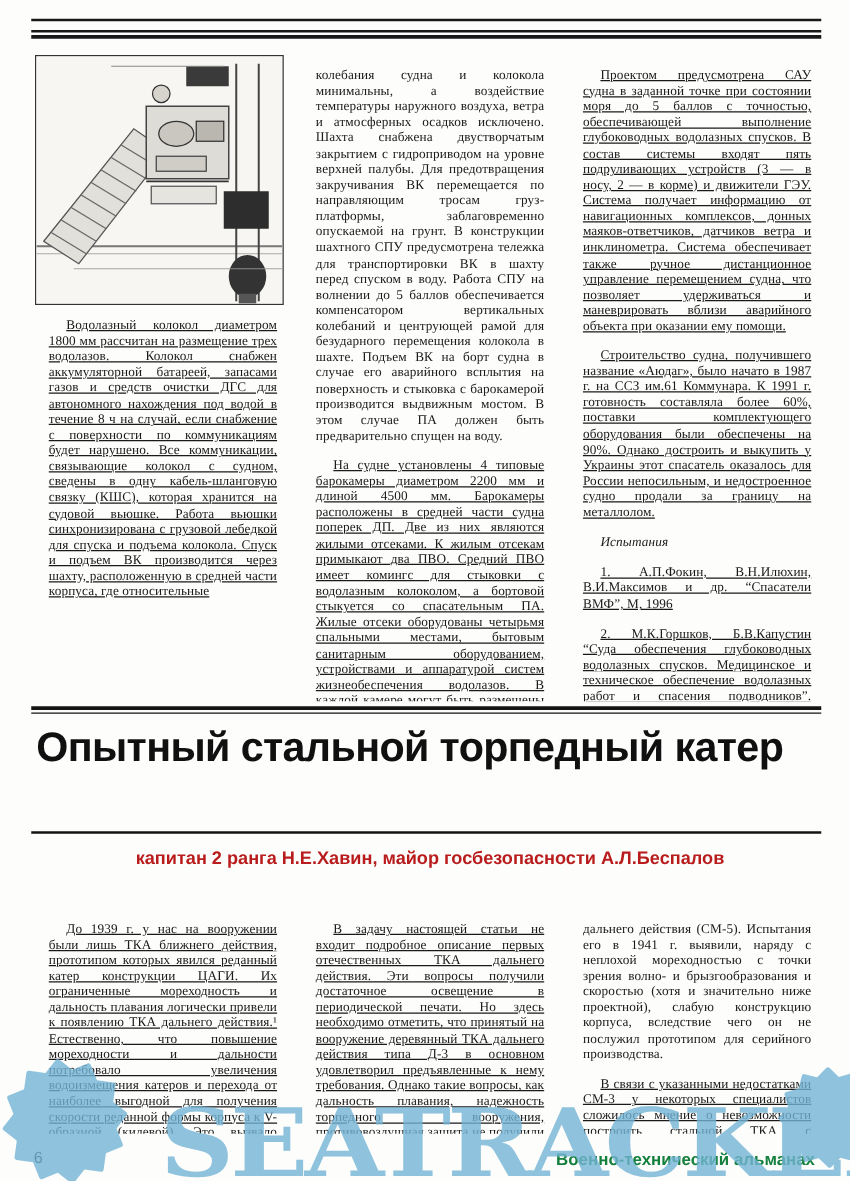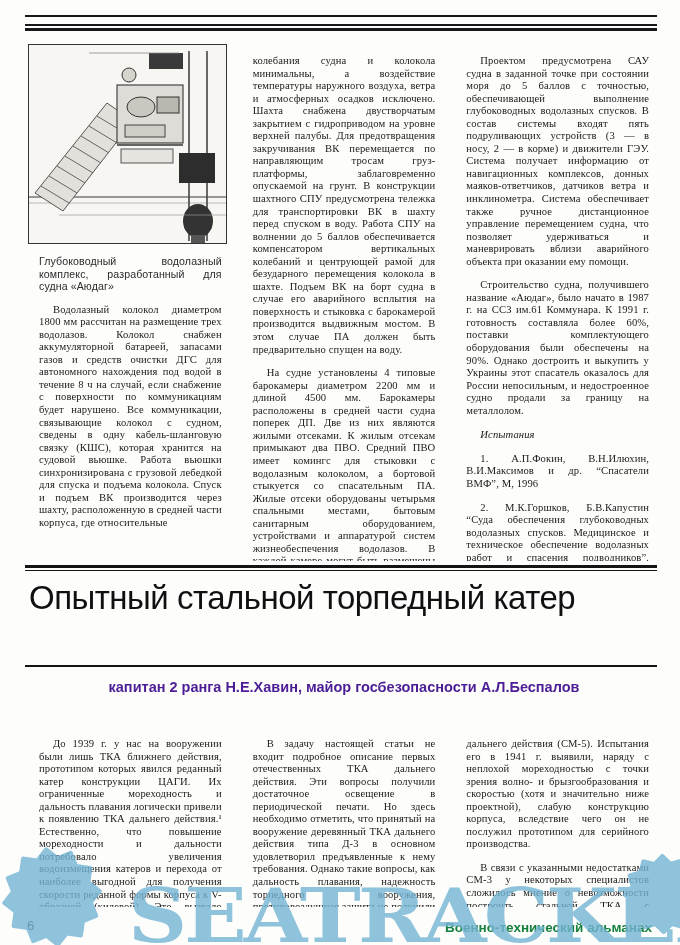--- a/index.html
+++ b/index.html
@@ -17,50 +17,50 @@
   
   .cols { position:absolute; left:28px; width:632px; display:flex; gap:9px; }
   .cols.top-section { top:44px; height:517px; overflow:hidden; }
   .cols.bottom-section { top:727px; height:180px; overflow:hidden; }
   .col { flex:1 1 0; min-width:0; overflow:hidden; }
 
   .body-text p {
     margin:11px; font-size:10.6px; line-height:12.55px;
     text-align:justify; letter-spacing:0.1px;
   }
-  .body-text p.indent { text-indent:14px; }
+  .body-text p.indent { text-indent:14px;text-decoration:underline; }
 
   
   .figure-box {
     width:199px; height:200px; border:1px solid #333; background:#f7f6f3;
     box-sizing:border-box; margin-bottom:5px; overflow:hidden;
   }
   .figure-caption {
     font-family:"Liberation Sans", sans-serif; font-size:9.8px; line-height:12px;
     color:#2b2b2b; margin:0 0 9px 0; text-align:left;
   }
 
   
   .lit-heading { font-style:italic; margin-top:12px !important; text-indent:14px; }
 
   
   .head-rule-thick { position:absolute; top:565px; left:25px; width:632px; height:3px; background:#141414; }
   .head-rule-thin  { position:absolute; top:570px; left:25px; width:632px; height:1px; background:#141414; }
   .headline {
     position:absolute; top:578px; left:29px; width:628px;
-    font-family:"Liberation Sans", sans-serif; font-weight:normal;
+    font-family:"Liberation Sans", sans-serif; font-weight:bold;
     font-size:33px; line-height:40px; letter-spacing:-0.5px; color:#101010;
     margin:0;
   }
   .headline span { display:block; }
   .headline-under-rule { position:absolute; top:665px; left:25px; width:632px; height:2px; background:#141414; }
   .byline {
     position:absolute; top:679px; left:28px; width:632px; text-align:center;
     font-family:"Liberation Sans", sans-serif; font-weight:bold; font-size:14.5px;
-    color:#4c1d95; margin:0;
+    color:#b91c1c; margin:0;
   }
 
   
   .page-number {
     position:absolute; left:27px; bottom:12px;
     font-family:"Liberation Sans", sans-serif; font-size:13px; color:#222;
   }
   .almanac {
     position:absolute; right:28px; bottom:10px;
     font-family:"Liberation Sans", sans-serif; font-weight:bold; font-size:13.5px; color:#15803d;
@@ -126,21 +126,20 @@
           <line x1="178" y1="6" x2="178" y2="196" stroke="#444" stroke-width="1.6"></line>
           <rect x="150" y="108" width="36" height="30" fill="#2d2d2d"></rect>
 
           <ellipse cx="169" cy="176" rx="15" ry="17" fill="#333"></ellipse>
           <rect x="162" y="190" width="14" height="8" fill="#555"></rect>
 
           <line x1="60" y1="8" x2="150" y2="8" stroke="#888" stroke-width="0.8"></line>
           <line x1="30" y1="170" x2="197" y2="170" stroke="#999" stroke-width="0.7"></line>
         </svg>
       </div>
-      <p class="figure-caption">Глубоководный водолазный комплекс, разработанный для судна «Аюдаг»</p>
       <p class="indent">Водолазный колокол диаметром 1800 мм рассчитан на размещение трех водолазов. Колокол снабжен аккумуляторной батареей, запасами газов и средств очистки ДГС для автономного нахождения под водой в течение 8 ч на случай, если снабжение с поверхности по коммуникациям будет нарушено. Все коммуникации, связывающие колокол с судном, сведены в одну кабель-шланговую связку (КШС), которая хранится на судовой вьюшке. Работа вьюшки синхронизирована с грузовой лебедкой для спуска и подъема колокола. Спуск и подъем ВК производится через шахту, расположенную в средней части корпуса, где относительные</p>
     </div>
 
     <div class="col body-text">
       <p>колебания судна и колокола минимальны, а воздействие температуры наружного воздуха, ветра и атмосферных осадков исключено. Шахта снабжена двустворчатым закрытием с гидроприводом на уровне верхней палубы. Для предотвращения закручивания ВК перемещается по направляющим тросам груз-платформы, заблаговременно опускаемой на грунт. В конструкции шахтного СПУ предусмотрена тележка для транспортировки ВК в шахту перед спуском в воду. Работа СПУ на волнении до 5 баллов обеспечивается компенсатором вертикальных колебаний и центрующей рамой для безударного перемещения колокола в шахте. Подъем ВК на борт судна в случае его аварийного всплытия на поверхность и стыковка с барокамерой производится выдвижным мостом. В этом случае ПА должен быть предварительно спущен на воду.</p>
       <p class="indent">На судне установлены 4 типовые барокамеры диаметром 2200 мм и длиной 4500 мм. Барокамеры расположены в средней части судна поперек ДП. Две из них являются жилыми отсеками. К жилым отсекам примыкают два ПВО. Средний ПВО имеет комингс для стыковки с водолазным колоколом, а бортовой стыкуется со спасательным ПА. Жилые отсеки оборудованы четырьмя спальными местами, бытовым санитарным оборудованием, устройствами и аппаратурой систем жизнеобеспечения водолазов. В каждой камере могут быть размещены 18-20 спасенных подводников.</p>
       <p class="indent">В составе ГВК предусмотрены системы сжатого воздуха и газоснабжения на давление 40 МПа, а также система жизнеобеспечения водолазов для обеспечения спусков методом насыщенных погружений в течение 5 суток и последующей 13-суточной декомпрессии.</p>
     </div>
 
     <div class="col body-text">

